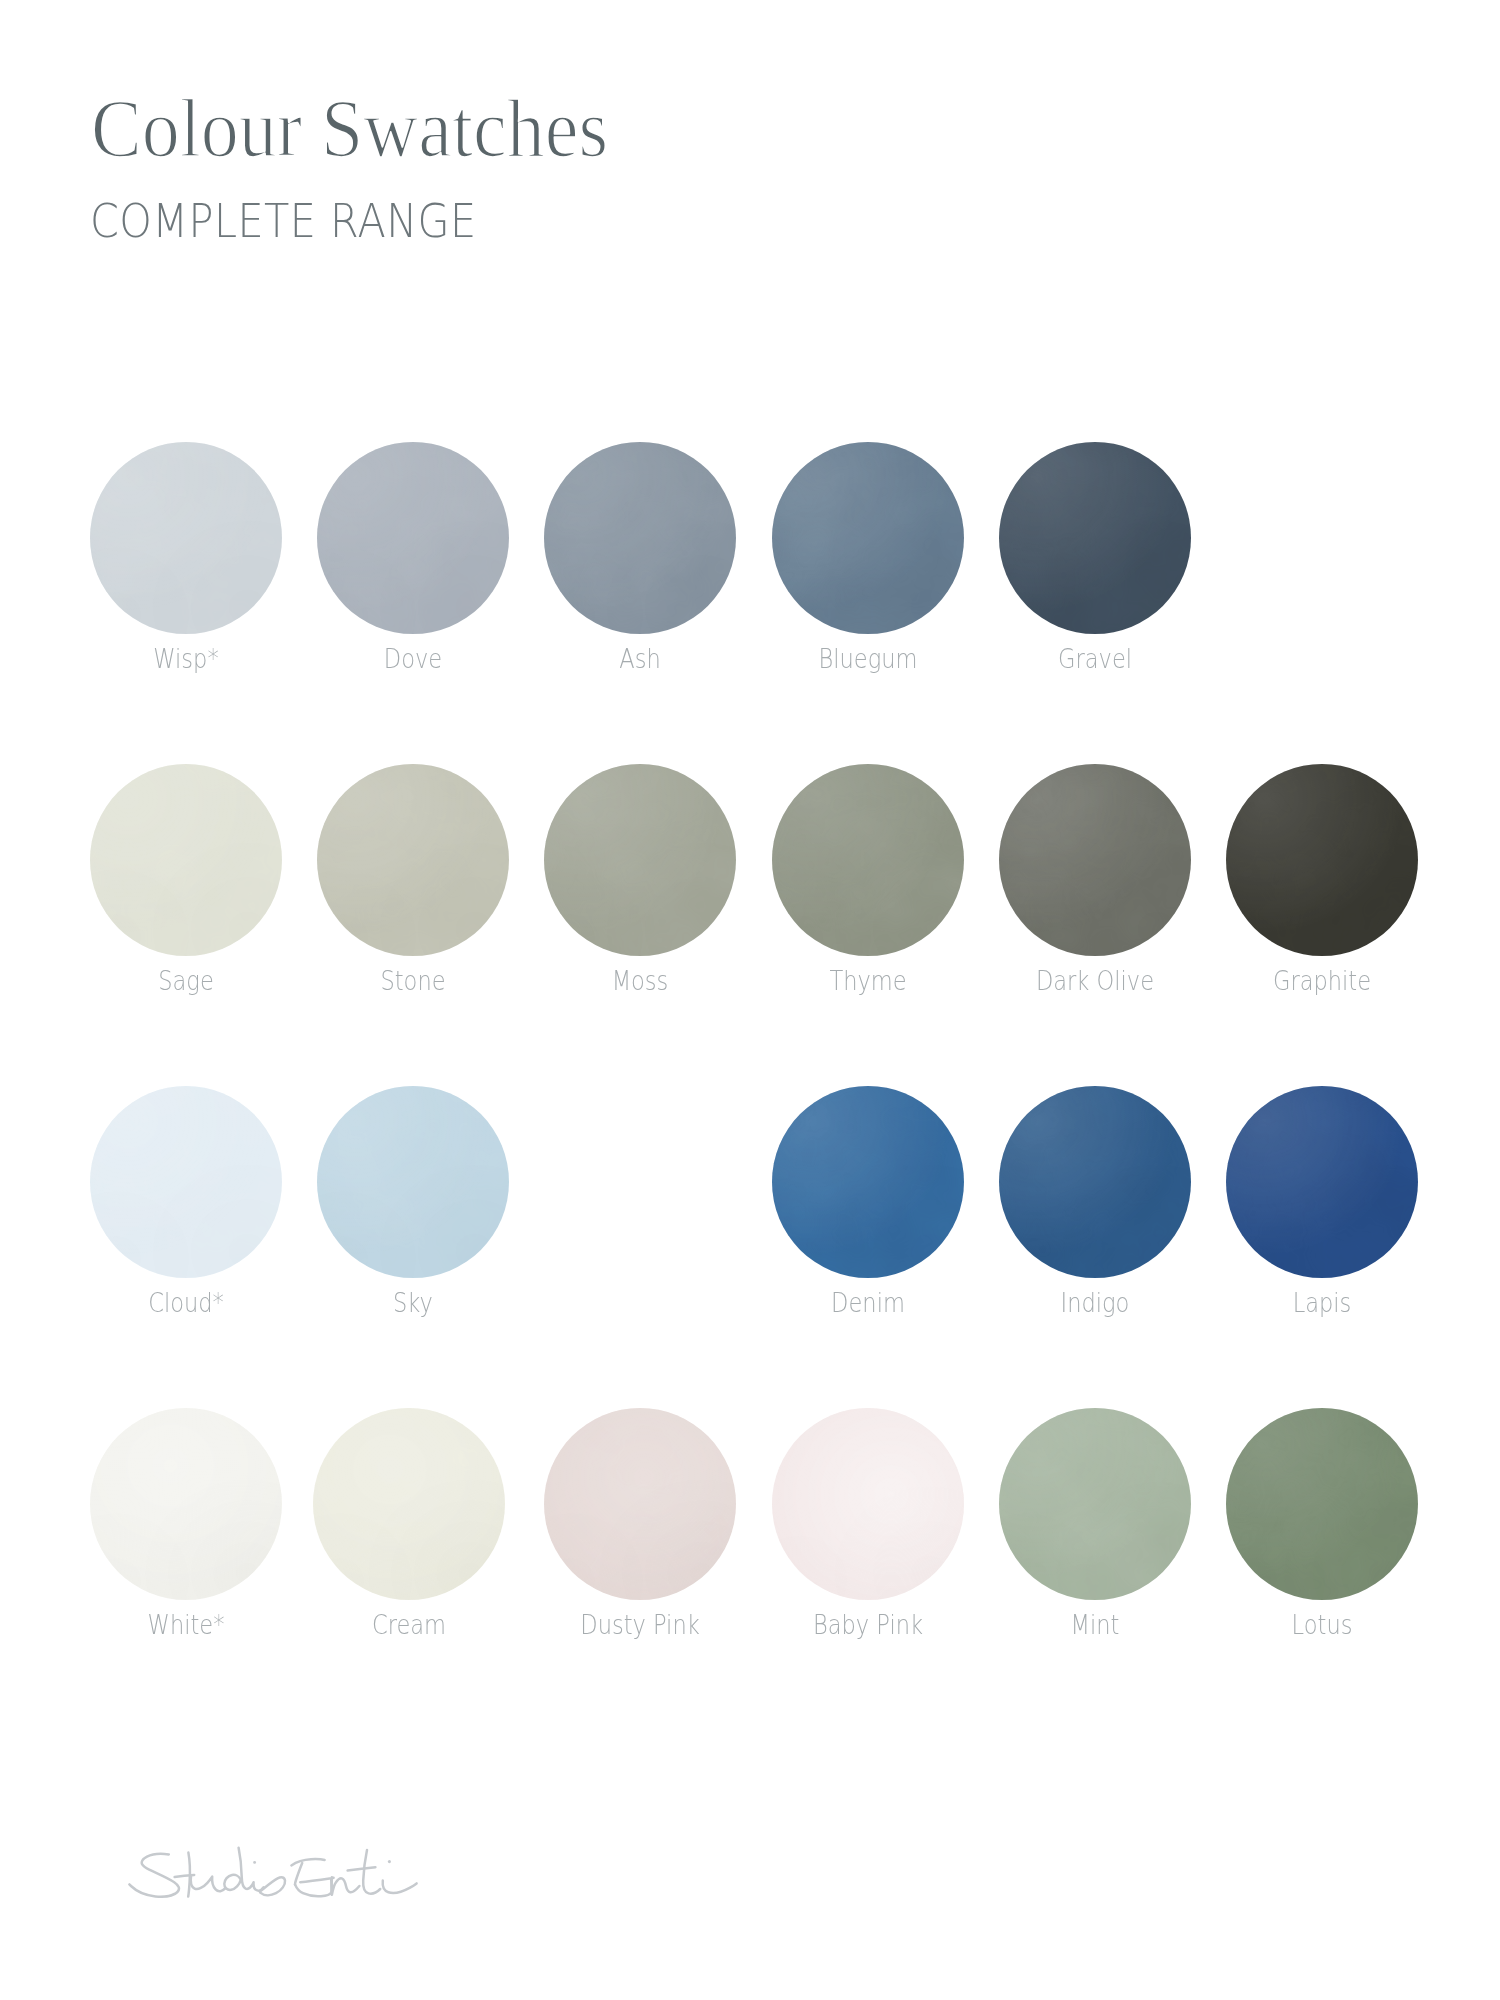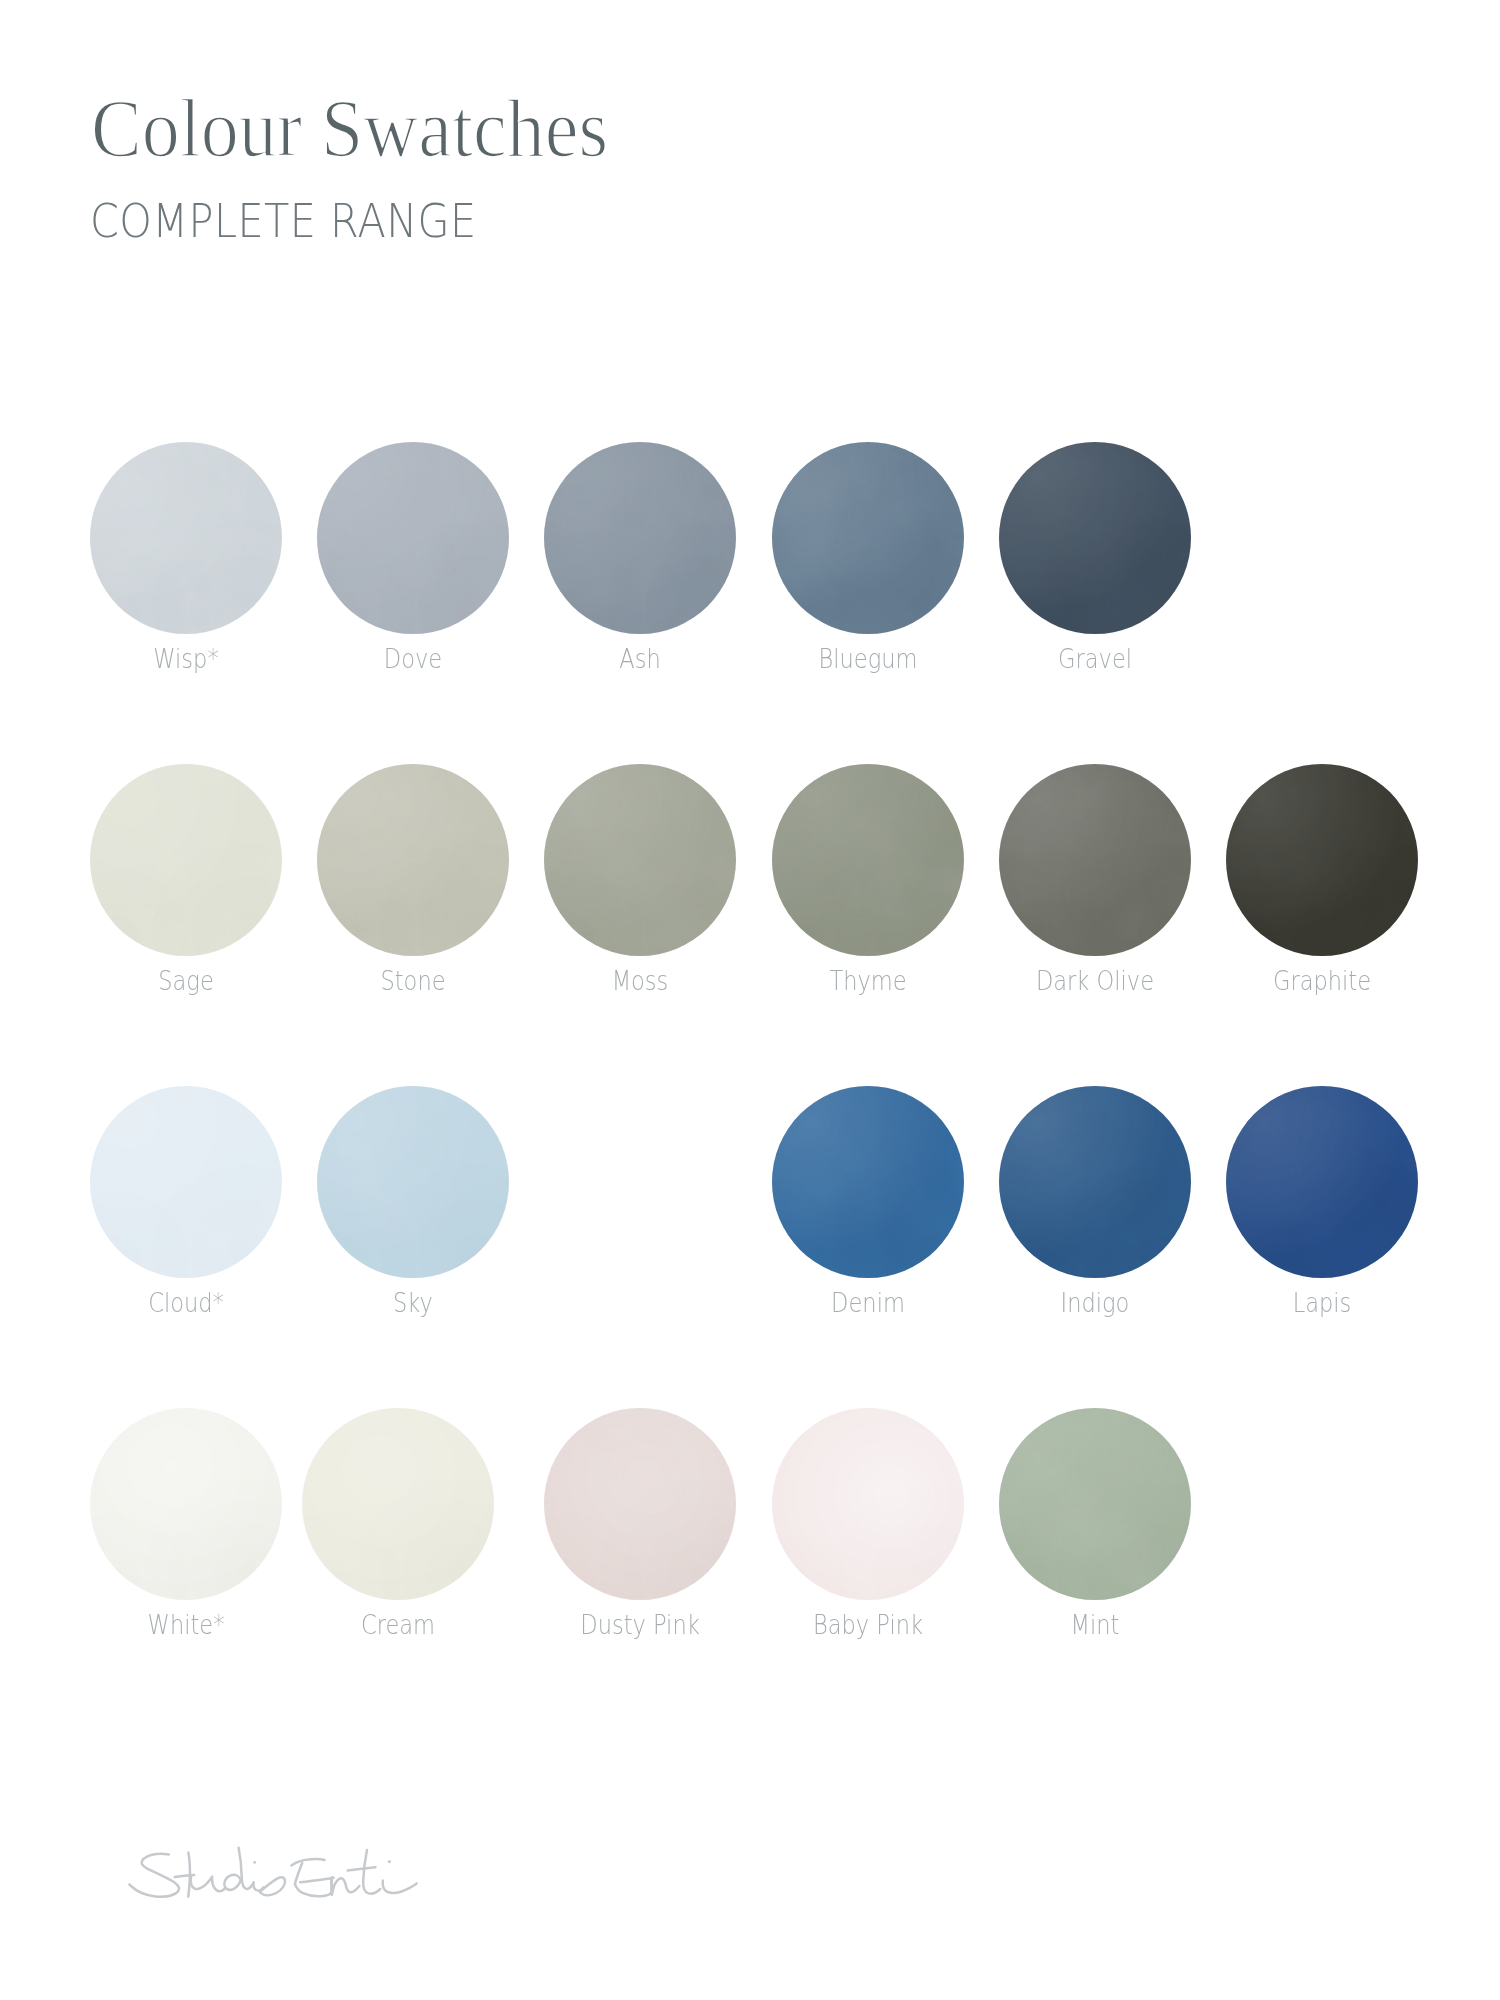--- a/index.html
+++ b/index.html
@@ -275,21 +275,21 @@
           <div class="grain"><svg width="192" height="192" viewBox="0 0 192 192" xmlns="http://www.w3.org/2000/svg">
               <filter id="gn3_0">
                 <feTurbulence type="fractalNoise" baseFrequency="0.011" numOctaves="4" seed="21"></feTurbulence>
                 <feColorMatrix type="saturate" values="0"></feColorMatrix>
               </filter>
               <rect width="192" height="192" filter="url(#gn3_0)"></rect>
             </svg></div>
         </div>
         <div class="label" style="color: rgb(166, 172, 175);">White*</div>
       </div>
-      <div class="swatch" style="left: 302px; top: 1365px;">
+      <div class="swatch" style="left: 313px; top: 1365px;">
         <div class="disc" style="background: rgb(236, 236, 223);">
           <div class="shade" style="background: radial-gradient(78% 74% at 40% 32%, rgba(255, 255, 255, 0.2), rgba(255, 255, 255, 0.09) 55%, rgba(255, 255, 255, 0) 95%), radial-gradient(72% 66% at 82% 86%, rgba(0, 0, 0, 0.02), rgba(0, 0, 0, 0) 82%), radial-gradient(64% 60% at 14% 90%, rgba(0, 0, 0, 0.008), rgba(0, 0, 0, 0) 78%);"></div>
           <div class="grain"><svg width="192" height="192" viewBox="0 0 192 192" xmlns="http://www.w3.org/2000/svg">
               <filter id="gn3_1">
                 <feTurbulence type="fractalNoise" baseFrequency="0.011" numOctaves="4" seed="22"></feTurbulence>
                 <feColorMatrix type="saturate" values="0"></feColorMatrix>
               </filter>
               <rect width="192" height="192" filter="url(#gn3_1)"></rect>
             </svg></div>
         </div>
@@ -326,20 +326,33 @@
           <div class="shade" style="background: radial-gradient(78% 74% at 20% 18%, rgba(255, 255, 255, 0.12), rgba(255, 255, 255, 0.055) 55%, rgba(255, 255, 255, 0) 95%), radial-gradient(72% 66% at 82% 86%, rgba(0, 0, 0, 0.016), rgba(0, 0, 0, 0) 82%), radial-gradient(64% 60% at 14% 90%, rgba(0, 0, 0, 0.008), rgba(0, 0, 0, 0) 78%);"></div>
           <div class="grain"><svg width="192" height="192" viewBox="0 0 192 192" xmlns="http://www.w3.org/2000/svg">
               <filter id="gn3_4">
                 <feTurbulence type="fractalNoise" baseFrequency="0.011" numOctaves="4" seed="25"></feTurbulence>
                 <feColorMatrix type="saturate" values="0"></feColorMatrix>
               </filter>
               <rect width="192" height="192" filter="url(#gn3_4)"></rect>
             </svg></div>
         </div>
         <div class="label" style="color: rgb(166, 172, 175);">Mint</div>
+      </div>
+      <div class="swatch" style="left: 1226px; top: 1365px;">
+        <div class="disc" style="background: rgb(117, 136, 110);">
+          <div class="shade" style="background: radial-gradient(78% 74% at 20% 18%, rgba(255, 255, 255, 0.12), rgba(255, 255, 255, 0.055) 55%, rgba(255, 255, 255, 0) 95%), radial-gradient(72% 66% at 82% 86%, rgba(0, 0, 0, 0.016), rgba(0, 0, 0, 0) 82%), radial-gradient(64% 60% at 14% 90%, rgba(0, 0, 0, 0.008), rgba(0, 0, 0, 0) 78%);"></div>
+          <div class="grain"><svg width="192" height="192" viewBox="0 0 192 192" xmlns="http://www.w3.org/2000/svg">
+              <filter id="gn3_5">
+                <feTurbulence type="fractalNoise" baseFrequency="0.011" numOctaves="4" seed="26"></feTurbulence>
+                <feColorMatrix type="saturate" values="0"></feColorMatrix>
+              </filter>
+              <rect width="192" height="192" filter="url(#gn3_5)"></rect>
+            </svg></div>
+        </div>
+        <div class="label" style="color: rgb(166, 172, 175);">Lotus</div>
       </div>
     </div>
 
   <div id="signature">
     <svg viewBox="128 1846 300 55" xmlns="http://www.w3.org/2000/svg" aria-label="Studio Enti">
       <g fill="none" stroke-width="2.5" stroke-linecap="round" stroke-linejoin="round" stroke="#c6cace">
         <path d="M168.8 1854.4 C161 1853.2 152.4 1853.8 147 1856.6 C142.6 1858.9 140.8 1862 142.2 1864.4 C143.2 1866.2 145.6 1867.8 149.2 1869.6 C157 1873.4 168 1878 174.2 1882.2 C179 1885.4 180.4 1889 177.4 1892 C173.8 1895.6 165 1897.4 155.4 1896.4 C145.8 1895.4 136.6 1891.4 131 1886 C130.2 1885.2 129.8 1884.8 129.4 1884.4"></path>
         <path d="M188.4 1852.6 C190 1861.5 190.2 1873 189.6 1882 C189.2 1889 188.7 1893.5 188.2 1896.6"></path>
         <path d="M174.6 1877 C180.6 1876 188.2 1875.2 194.2 1874.9"></path>
         <path d="M191 1876.4 C190.2 1882.2 191.4 1887 194.6 1888.6 C198 1890.3 203.4 1887.2 207.4 1882.8 C209.4 1880.6 211 1878.4 212.2 1876.6 C211.8 1881 212.8 1886.4 215.6 1889.4 C218.4 1892.4 222.4 1891.6 225.4 1888.2"></path>

